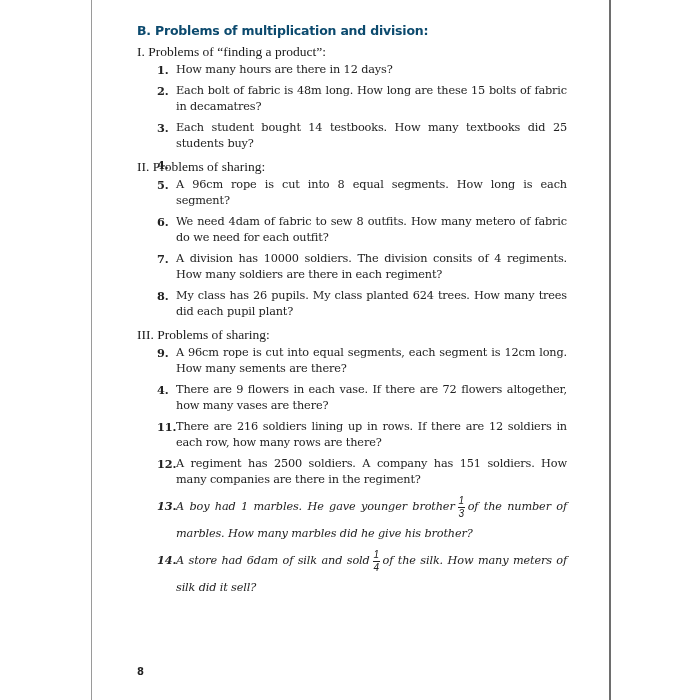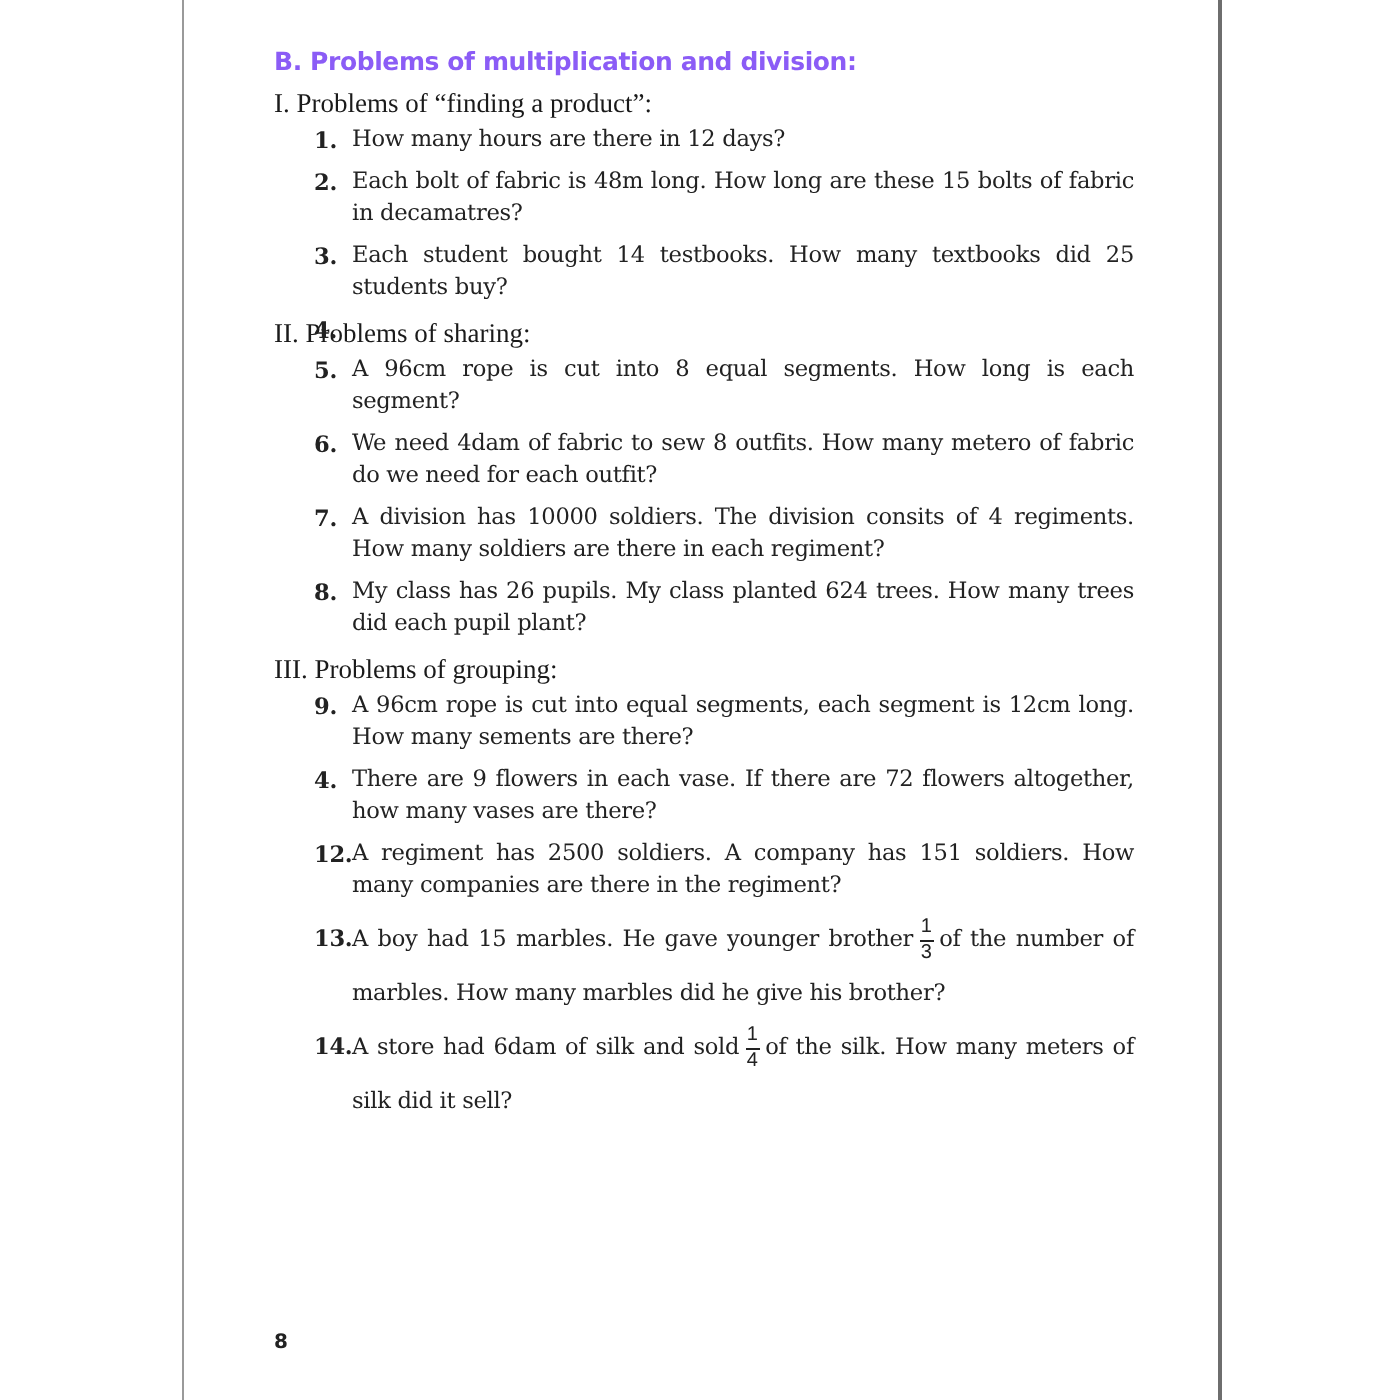--- a/index.html
+++ b/index.html
@@ -5,31 +5,31 @@
   html, body { margin: 0; padding: 0; }
   body {
     width: 700px; height: 700px; background: #ffffff; position: relative; overflow: hidden;
     font-family: "DejaVu Serif", serif; color: #222;
   }
   .page-edge-left { position: absolute; left: 91px; top: 0; width: 1px; height: 700px; background: #9a9a9a; }
   .page-edge-right { position: absolute; left: 609px; top: 0; width: 2px; height: 700px; background: #6e6e6e; }
   .content { position: absolute; left: 137px; top: 20px; width: 430px; }
   .main-title {
     font-family: "DejaVu Sans", sans-serif; font-weight: bold; font-size: 12.5px;
-    margin: 0; height: 22px; line-height: 22px; letter-spacing: -0.2px; color: #8b5cf6;
+    margin: 0; height: 22px; line-height: 22px; letter-spacing: -0.2px; color: #0c4a6e;
   }
   .sec-head {
     font-family: "Liberation Serif", serif; font-weight: normal; font-size: 13.5px;
     height: 20px; line-height: 20px; margin: 0; color: #1a1a1a;
   }
   .item { position: relative; padding-left: 39px; font-size: 11.3px; line-height: 16px;
     text-align: justify; margin-bottom: 5px; letter-spacing: -0.15px; }
   .item .num { position: absolute; left: 20px; top: 0; font-weight: bold; }
   .item .num.two { left: 20px; }
-  .item.frac { line-height: 27px; margin-bottom: 0; }
+  .item.frac { line-height: 27px; margin-bottom: 0; font-style: italic; }
   .frac-box { display: inline-block; vertical-align: middle; text-align: center;
     font-family: "Liberation Sans", sans-serif; font-size: 10px; line-height: 10px; margin: 0 3px; }
   .frac-box .n, .frac-box .d { display: block; }
   .frac-box .bar { display: block; border-top: 1px solid #222; margin: 1px 0; width: 7px; }
   .page-num { position: absolute; left: 137px; top: 666px; font-family: "DejaVu Sans", sans-serif;
     font-weight: bold; font-size: 10px; color: #222; }
 </style>
 </head>
 <body>
 
@@ -49,25 +49,26 @@
 
   <div>
     <div class="sec-head">II. Problems of sharing:</div>
     <div class="item"><span class="num">5.</span><span>A 96cm rope is cut into 8 equal segments. How long is each segment?</span></div>
     <div class="item"><span class="num">6.</span><span>We need 4dam of fabric to sew 8 outfits. How many metero of fabric do we need for each outfit?</span></div>
     <div class="item"><span class="num">7.</span><span>A division has 10000 soldiers. The division consits of 4 regiments. How many soldiers are there in each regiment?</span></div>
     <div class="item"><span class="num">8.</span><span>My class has 26 pupils. My class planted 624 trees. How many trees did each pupil plant?</span></div>
   </div>
 
   <div>
-    <div class="sec-head">III. Problems of grouping:</div>
+    <div class="sec-head">III. Problems of sharing:</div>
     <div class="item"><span class="num">9.</span><span>A 96cm rope is cut into equal segments, each segment is 12cm long. How many sements are there?</span></div>
     <div class="item"><span class="num two">4.</span><span>There are 9 flowers in each vase. If there are 72 flowers altogether, how many vases are there?</span></div>
+    <div class="item"><span class="num two">11.</span><span>There are 216 soldiers lining up in rows. If there are 12 soldiers in each row, how many rows are there?</span></div>
     <div class="item"><span class="num two">12.</span><span>A regiment has 2500 soldiers. A company has 151 soldiers. How many companies are there in the regiment?</span></div>
   </div>
 
   <div>
-    <div class="item frac"><span class="num two">13.</span><span>A boy had 15 marbles. He gave younger brother</span><span class="frac-box"><span class="n">1</span><span class="bar"></span><span class="d">3</span></span><span>of the number of marbles. How many marbles did he give his brother?</span></div>
+    <div class="item frac"><span class="num two">13.</span><span>A boy had 1 marbles. He gave younger brother</span><span class="frac-box"><span class="n">1</span><span class="bar"></span><span class="d">3</span></span><span>of the number of marbles. How many marbles did he give his brother?</span></div>
     <div class="item frac"><span class="num two">14.</span><span>A store had 6dam of silk and sold</span><span class="frac-box"><span class="n">1</span><span class="bar"></span><span class="d">4</span></span><span>of the silk. How many meters of silk did it sell?</span></div>
   </div>
 </div>
 
 <div class="page-num">8</div>
 
 </body></html>

